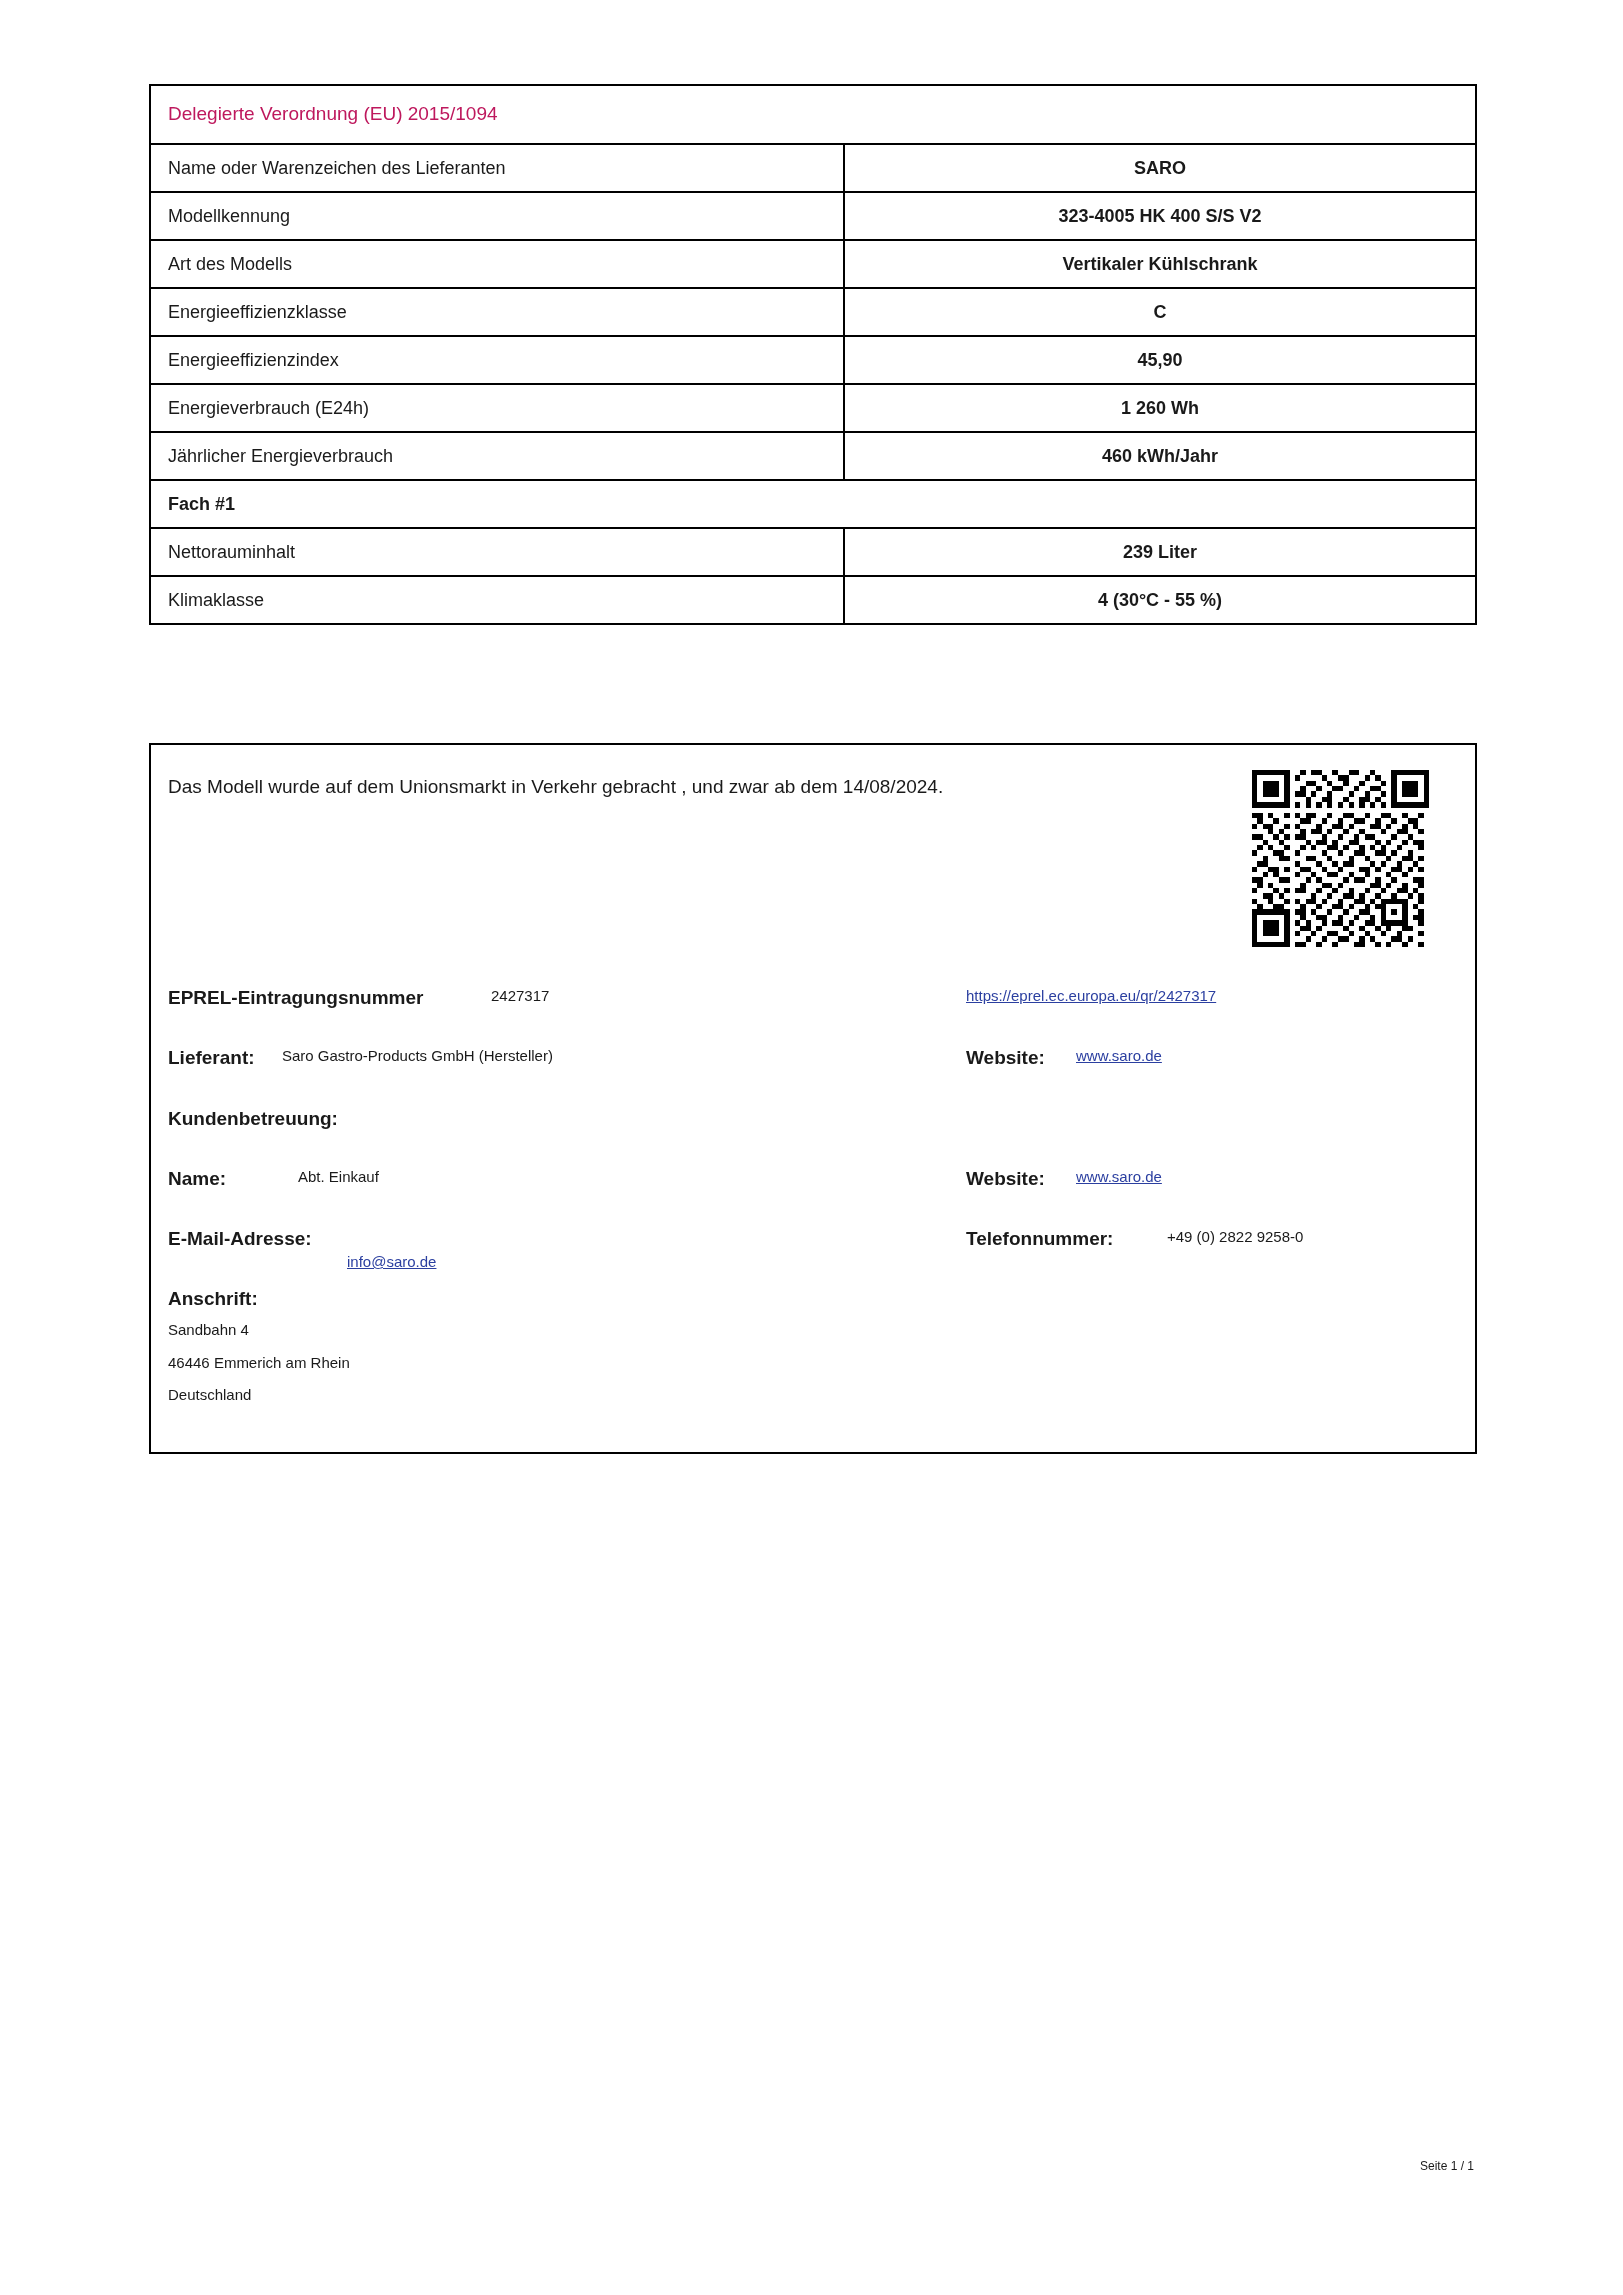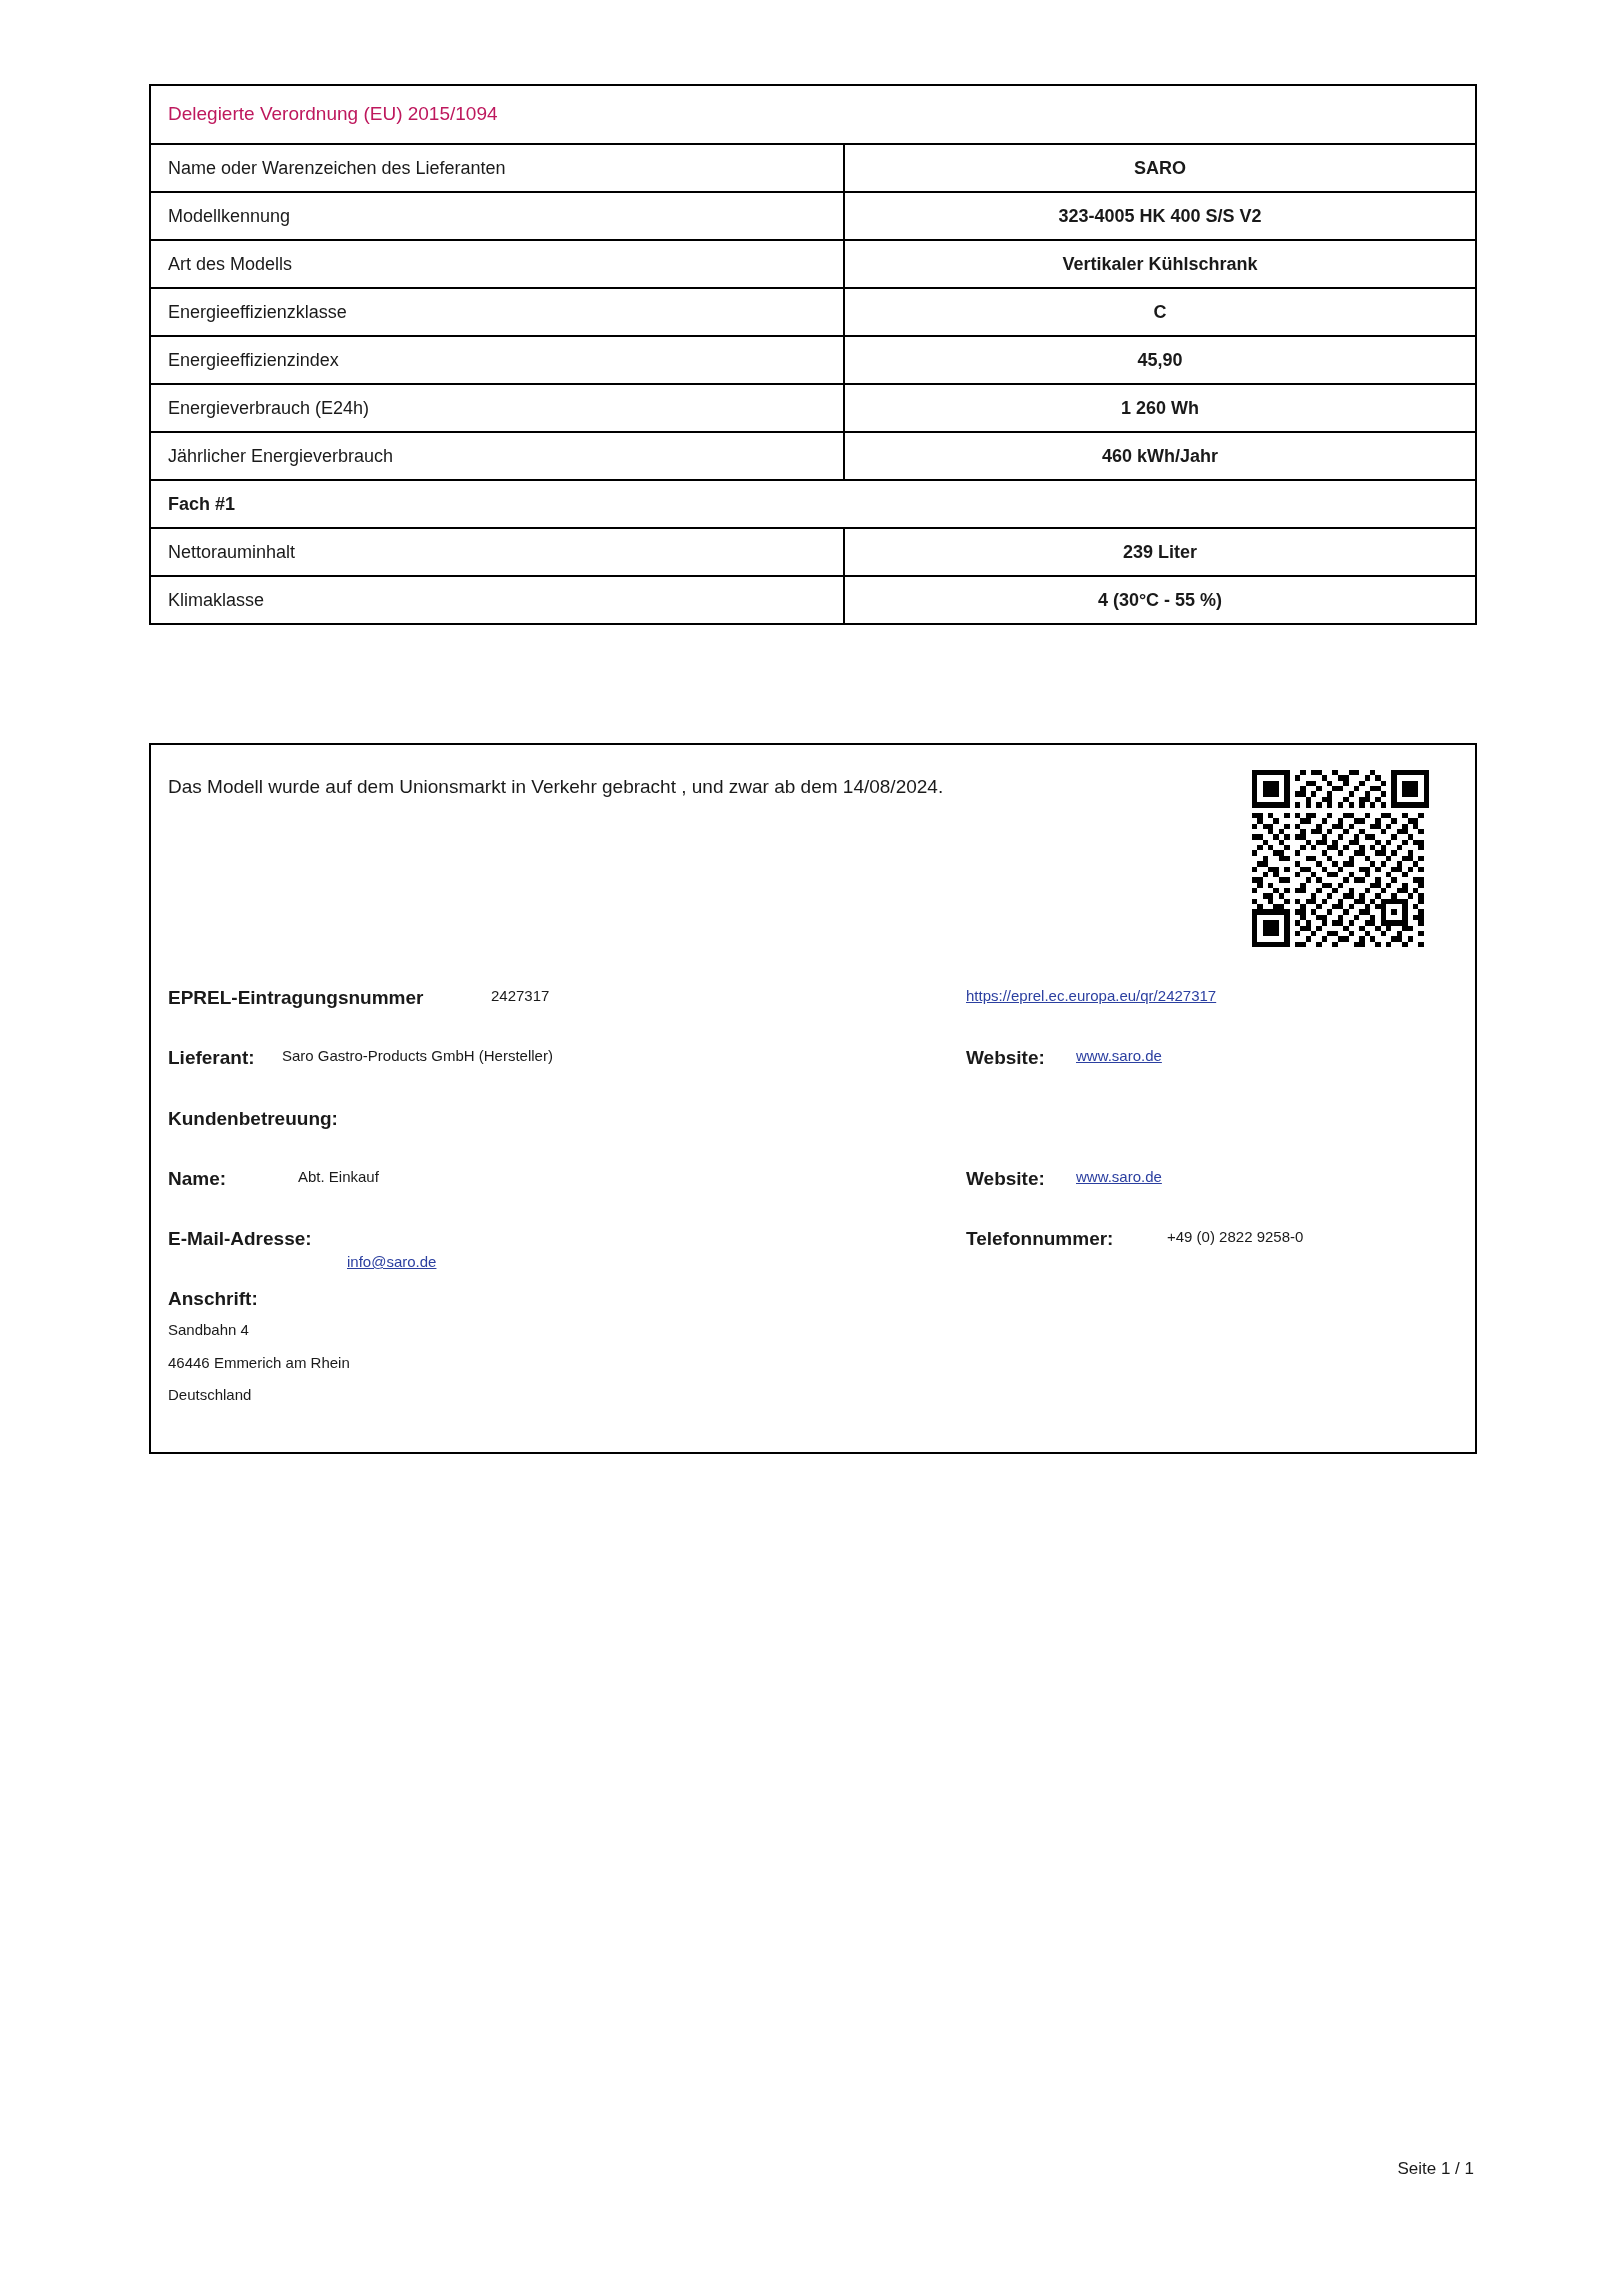--- a/index.html
+++ b/index.html
@@ -119,21 +119,21 @@
   .val {
     position: absolute;
     font-size: 15px;
   }
 
   
   .footer {
     position: absolute;
     right: 149px;
     top: 2159px;
-    font-size: 17px;
+    font-size: 12px;
     color: #1a1a1a;
   }
 </style>
 </head>
 <body>
 
 <div class="page">
 
   <div class="doc-frame">
 

